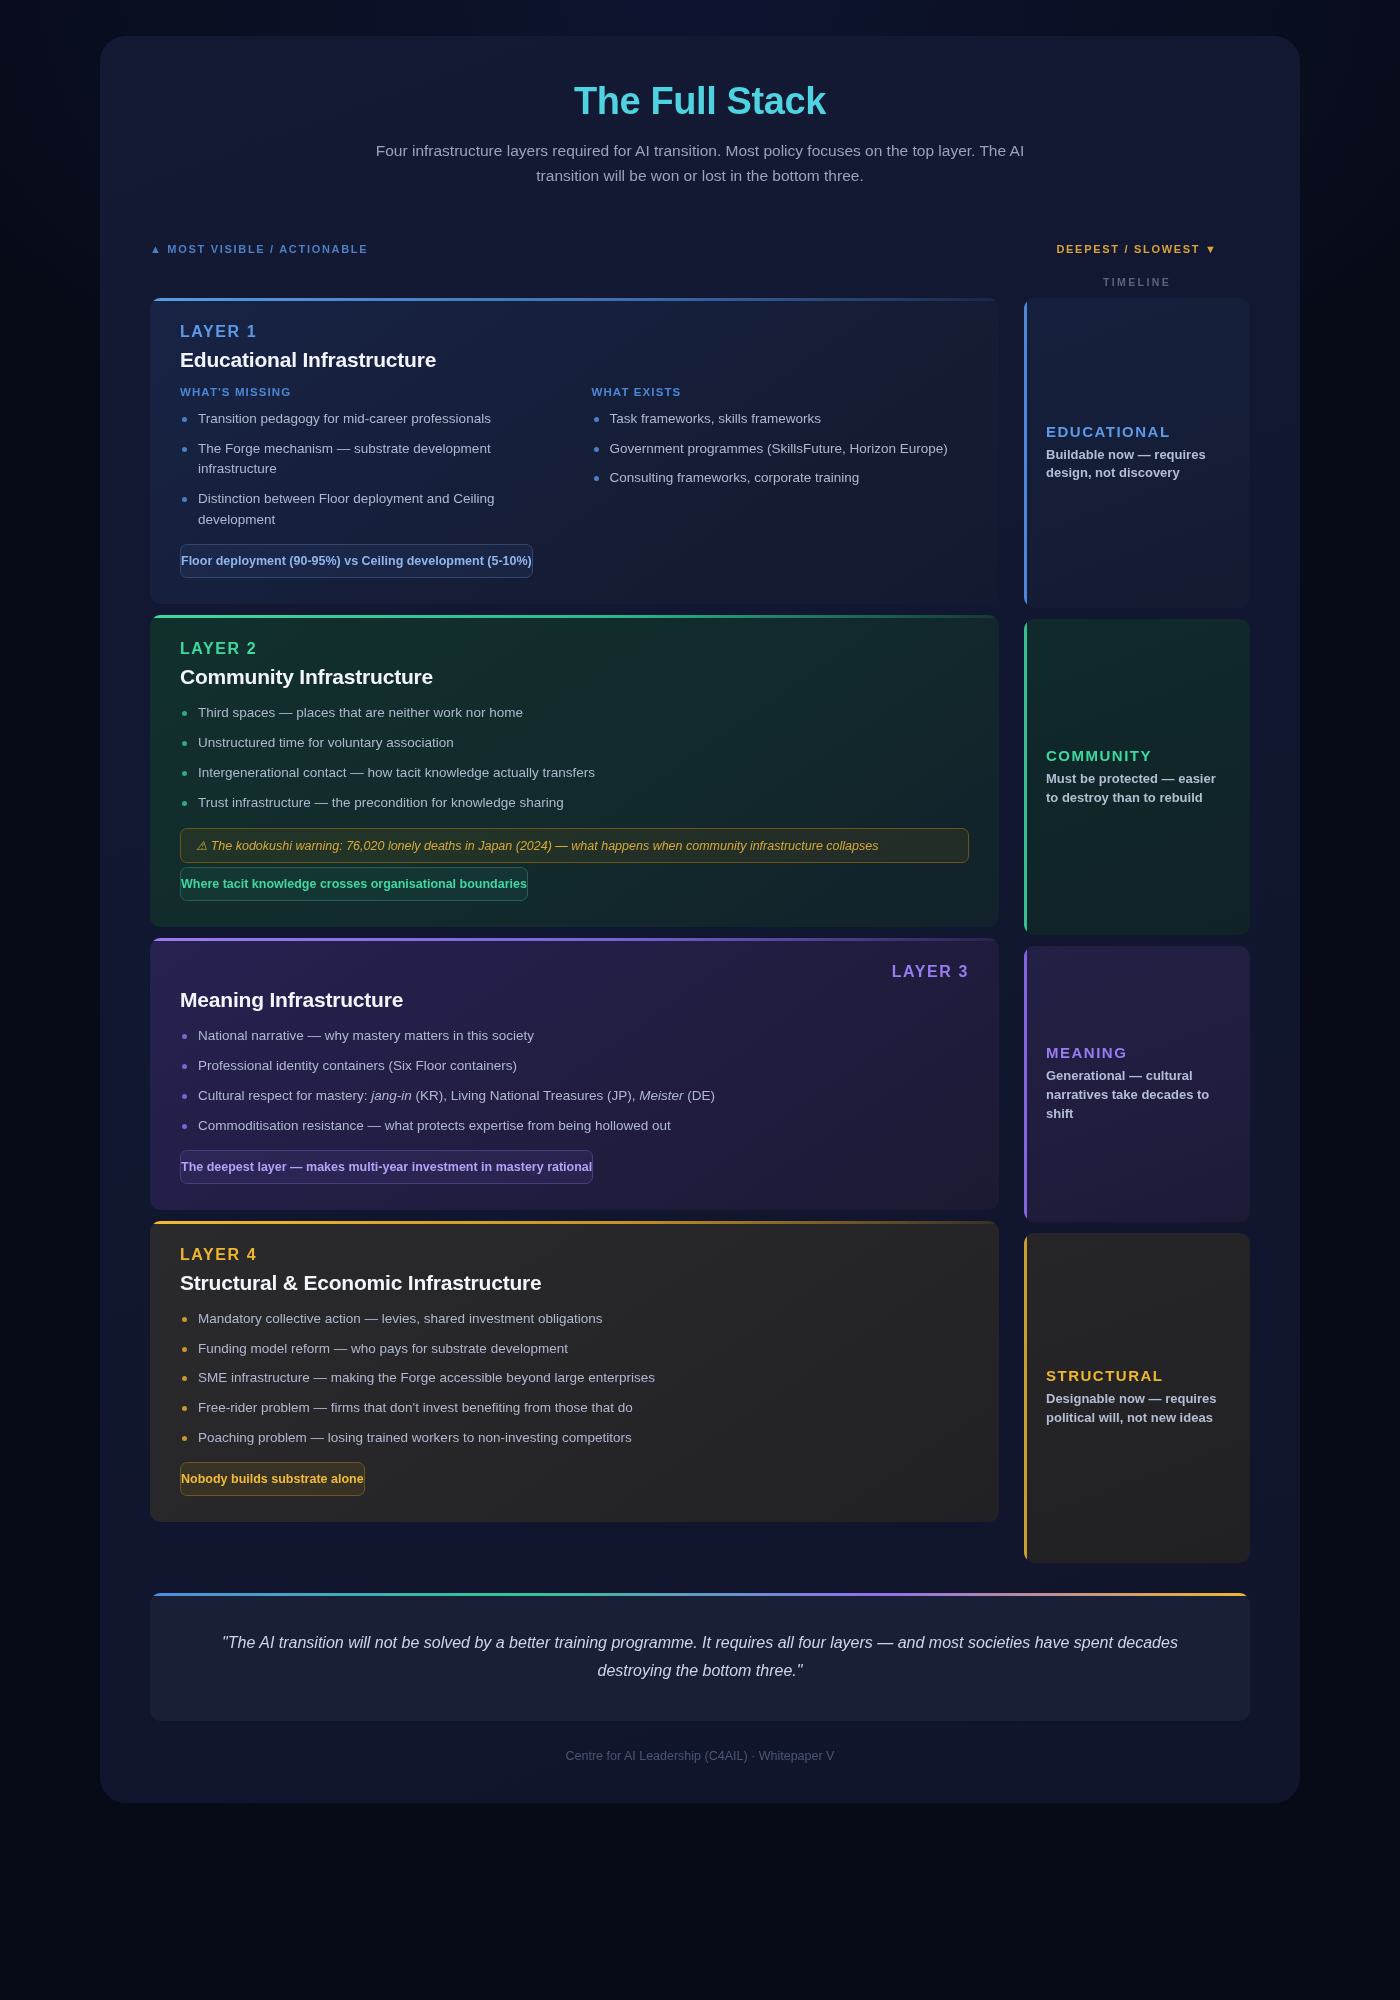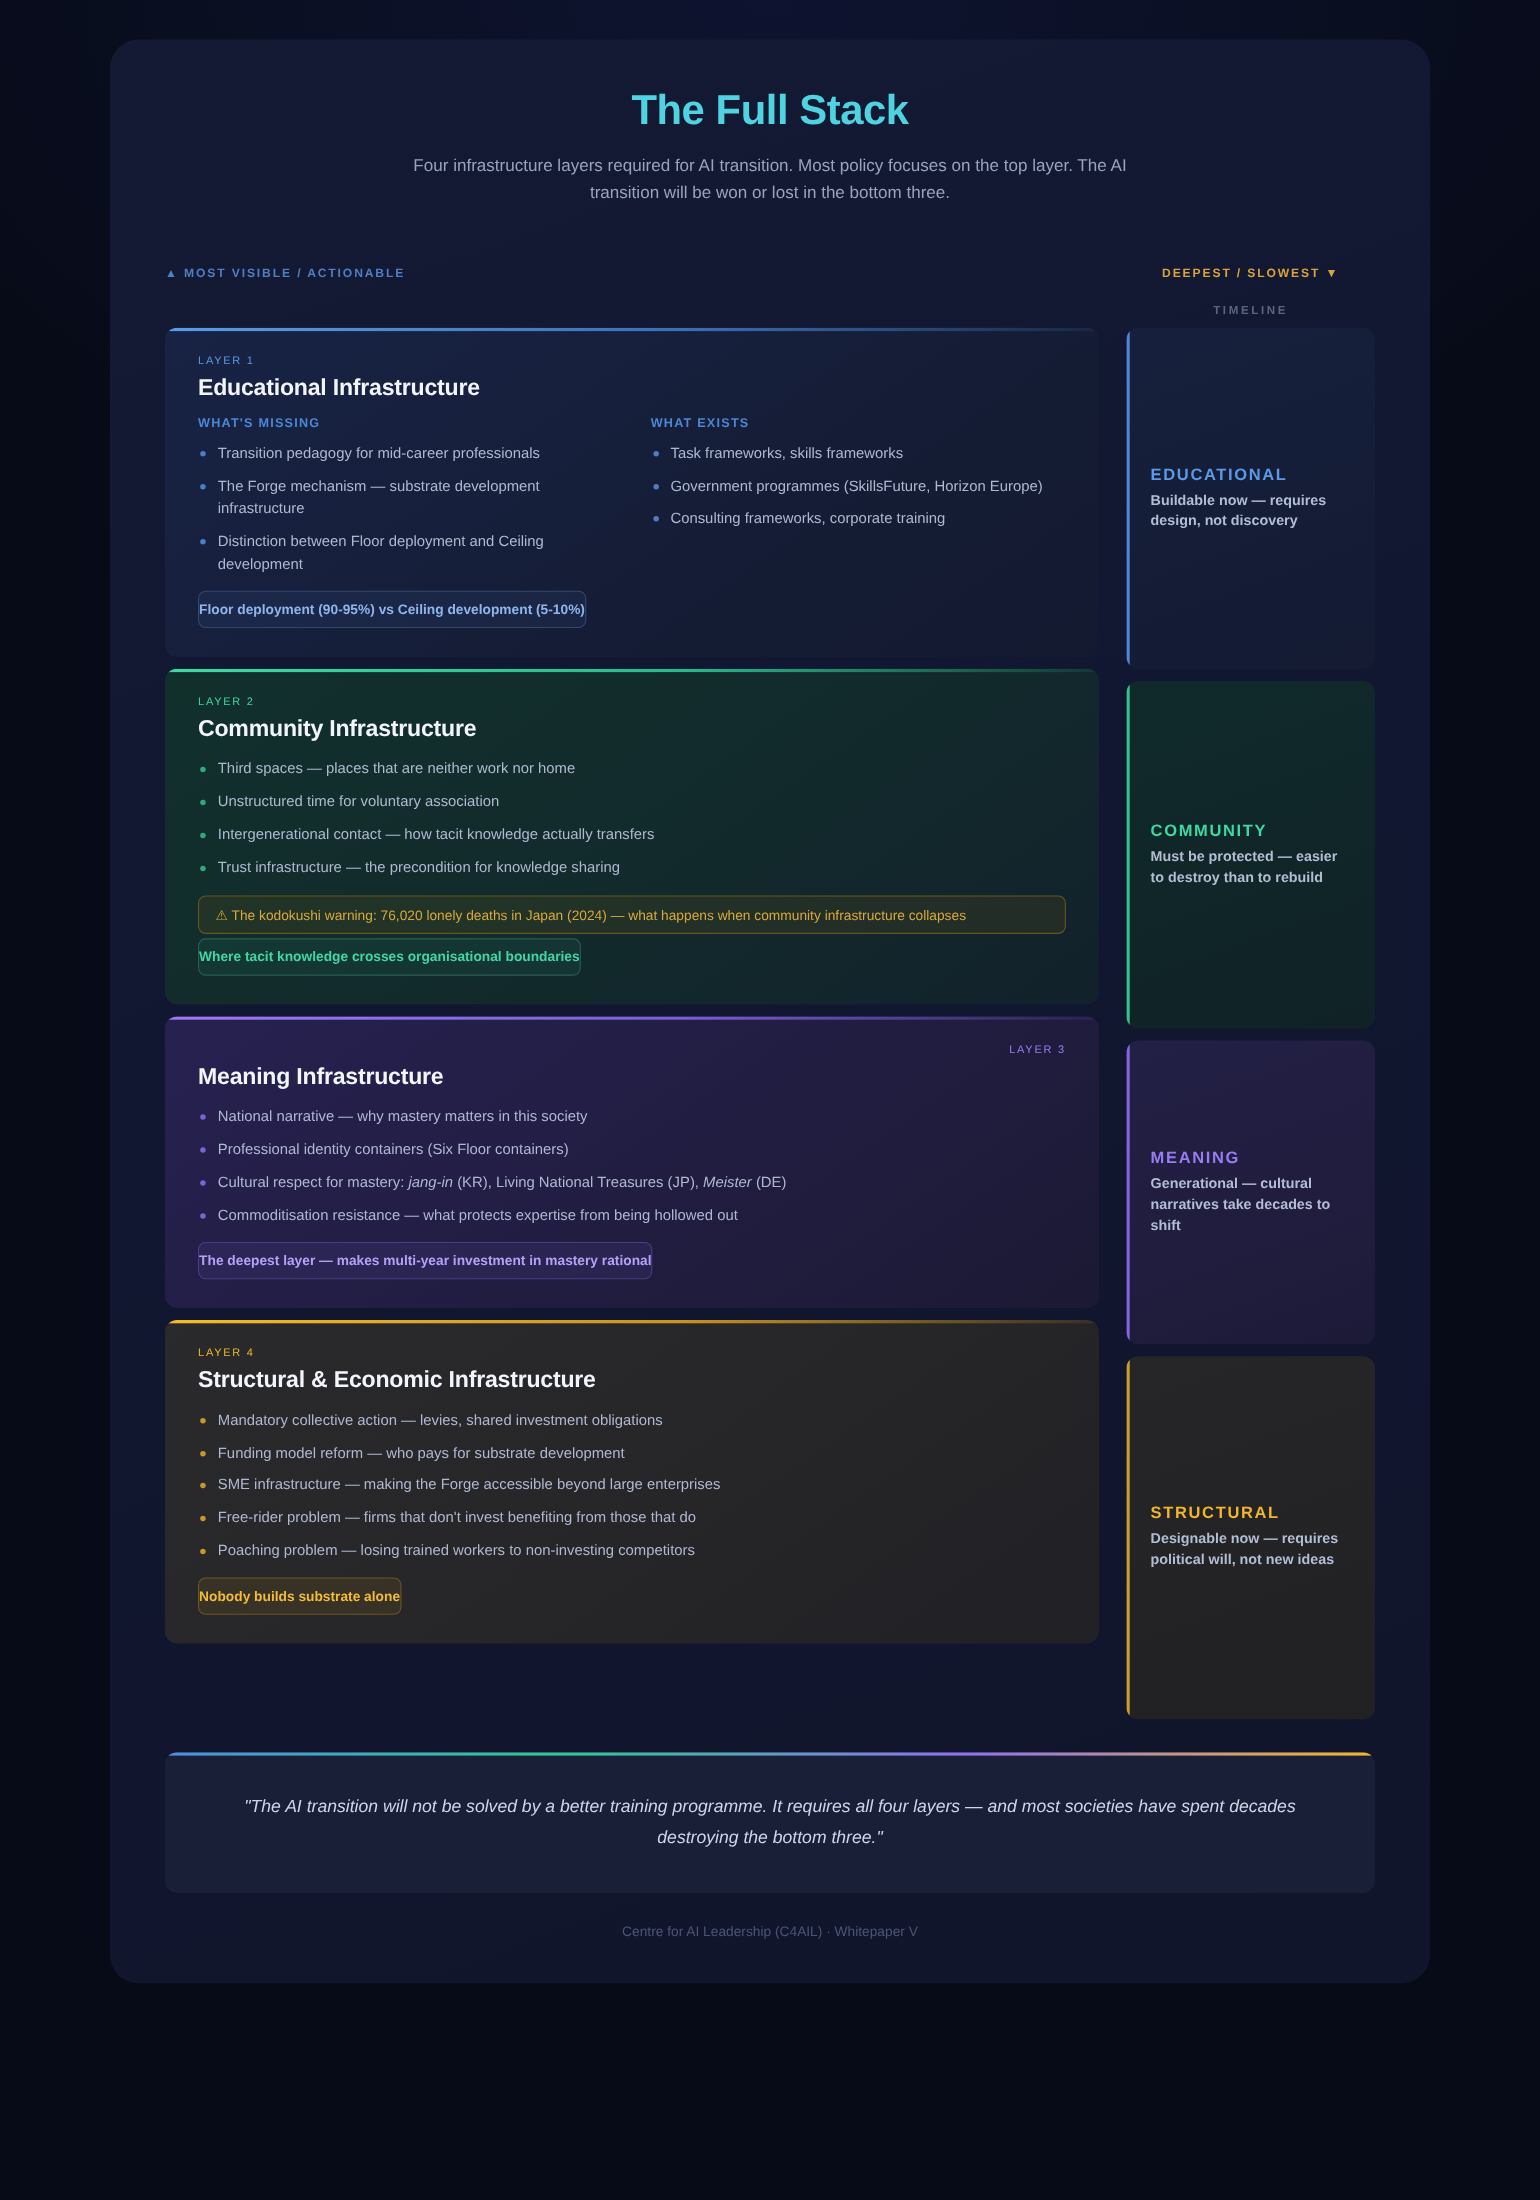--- a/index.html
+++ b/index.html
@@ -99,22 +99,22 @@
     padding: 25px 30px 26px 30px;
     overflow: hidden;
   }
   .layer-card::before {
     content: "";
     position: absolute;
     top: 0; left: 0; right: 0;
     height: 3px;
   }
   .layer-kicker {
-    font-size: 10px;
-    font-weight: 400;
+    font-size: 16px;
+    font-weight: 700;
     letter-spacing: 1.6px;
     text-transform: uppercase;
     margin-bottom: 7px;
   }
   .layer-title {
     font-size: 21px;
     font-weight: 700;
     color: #f2f5fb;
     letter-spacing: -0.2px;
     margin-bottom: 14px;
@@ -159,20 +159,21 @@
 
   .warn {
     display: block;
     margin-top: 14px;
     font-size: 12.5px;
     padding: 9px 15px;
     border-radius: 7px;
     border: 1px solid #6b5418;
     background: rgba(120,92,20,0.16);
     color: #d9a83c;
+    font-style: italic;
   }
 
   
   .l1 { background: linear-gradient(150deg, #1a2votes 0%, #162040 0%, #141c36 55%, #131a31 100%); }
   .l1 { background: linear-gradient(145deg, #182345 0%, #151d36 60%, #131a30 100%); }
   .l1::before { background: linear-gradient(90deg, #5a9ce6 0%, #3d6fb5 55%, rgba(61,111,181,0.12) 100%); }
   .l1 .layer-kicker { color: #5c9ae8; }
   .l1 .col-head { color: #4d86d4; }
   .l1 ul.blist li::before { background: #4a7fc6; }
   .l1 .tagline { color: #8fb6ec; border-color: #33476e; background: rgba(45,70,120,0.22); }

